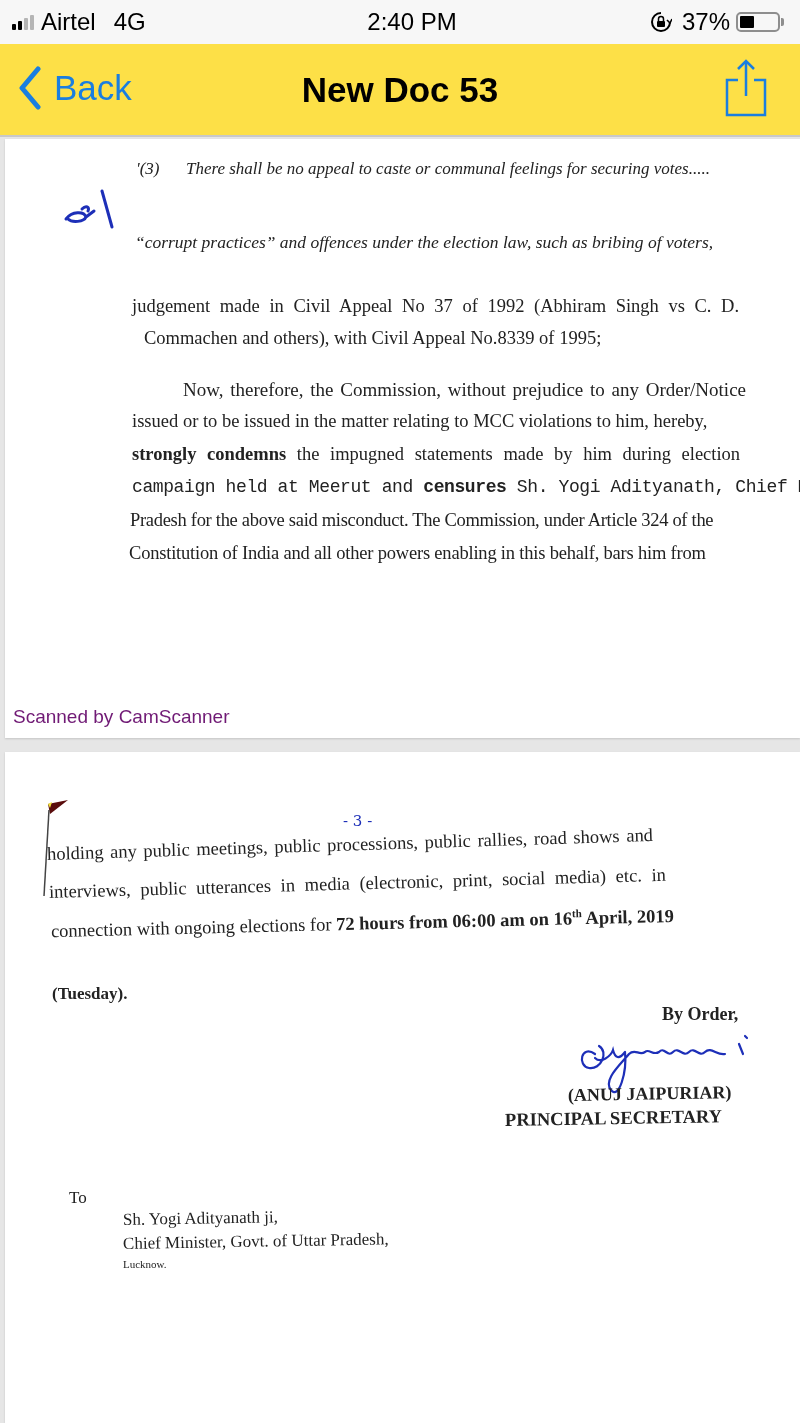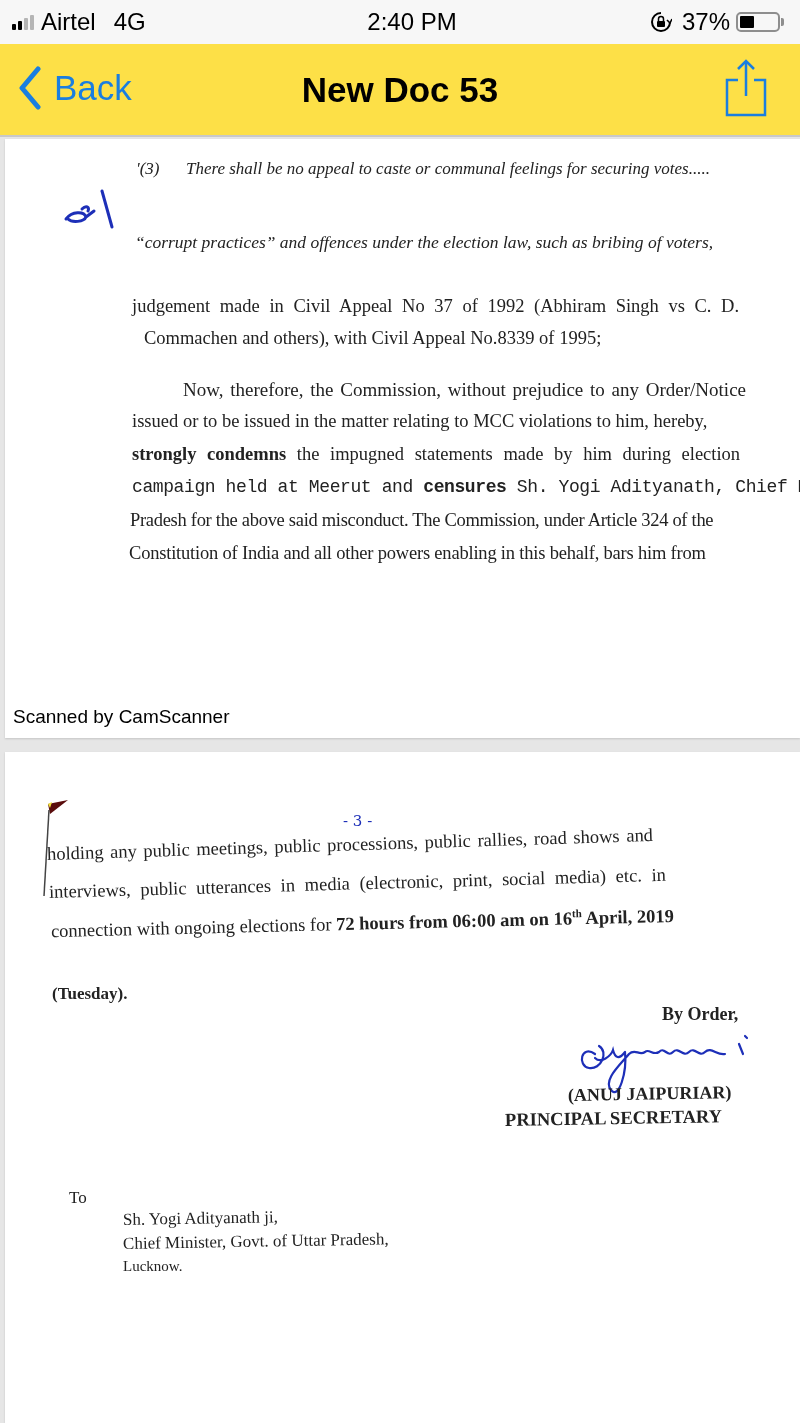--- a/index.html
+++ b/index.html
@@ -29,21 +29,21 @@
     .page1 { top: 139px; height: 599px; }
     .page2 { top: 752px; height: 671px; }
 
     .doc { font-family: "Liberation Serif", serif; color: #222; position: absolute; }
     .line { position: absolute; white-space: nowrap; font-size: 19px; }
     .it { font-style: italic; }
     .b { font-weight: bold; }
 
     .handwriting { position: absolute; color: #1d2fb8; font-family: "DejaVu Serif", serif; }
 
-    .camscanner { position: absolute; left: 8px; bottom: 10px; font-family: "Liberation Sans", sans-serif; font-size: 19px; color: #000000; }
+    .camscanner { position: absolute; left: 8px; bottom: 10px; font-family: "Liberation Sans", sans-serif; font-size: 19px; color: #701a75; }
 
     .tag-corner { position: absolute; left: 38px; top: 48px; }
   </style>
 </head>
 <body>
 
 <div class="status-bar">
   <div class="left">
     <div class="signal">
       <span style="height:6px"></span>
@@ -142,15 +142,15 @@
         <path d="M20 22 C 6 12, 2 34, 14 36 C 26 38, 34 20, 24 14 M 20 26 C 26 32, 36 24, 38 18 C 40 26, 44 28, 50 20 M 50 20 C 52 40, 44 68, 36 58 C 28 48, 44 34, 54 22 C 60 16, 64 24, 70 20 C 74 16, 78 24, 84 20 C 90 14, 92 26, 98 20 C 104 14, 108 26, 114 20 C 120 14, 124 26, 130 20 C 136 14, 142 24, 150 22 M 164 12 L 168 22 M 170 4 L 172 6" fill="none" stroke="#1d2fb8" stroke-width="2.2" stroke-linecap="round"></path>
       </svg>
     </div>
 
     <div class="line b" style="left:563px; top:333px; font-size:18px; transform:rotate(-1deg); transform-origin:left center;">(ANUJ JAIPURIAR)</div>
     <div class="line b" style="left:500px; top:358px; font-size:18.5px; transform:rotate(-1deg); transform-origin:left center;">PRINCIPAL SECRETARY</div>
 
     <div class="line" style="left:64px; top:436px; font-size:17px;">To</div>
     <div class="line" style="left:118px; top:458px; font-size:17px; transform:rotate(-1deg); transform-origin:left center;">Sh. Yogi Adityanath ji,</div>
     <div class="line" style="left:118px; top:482px; font-size:17px; transform:rotate(-1deg); transform-origin:left center;">Chief Minister, Govt. of Uttar Pradesh,</div>
-    <div class="line" style="left:118px; top:506px; font-size:15px;">Lucknow.</div>
+    <div class="line" style="left:118px; top:506px; font-size:11px;">Lucknow.</div>
   </div>
 </div>
 
 </body></html>

